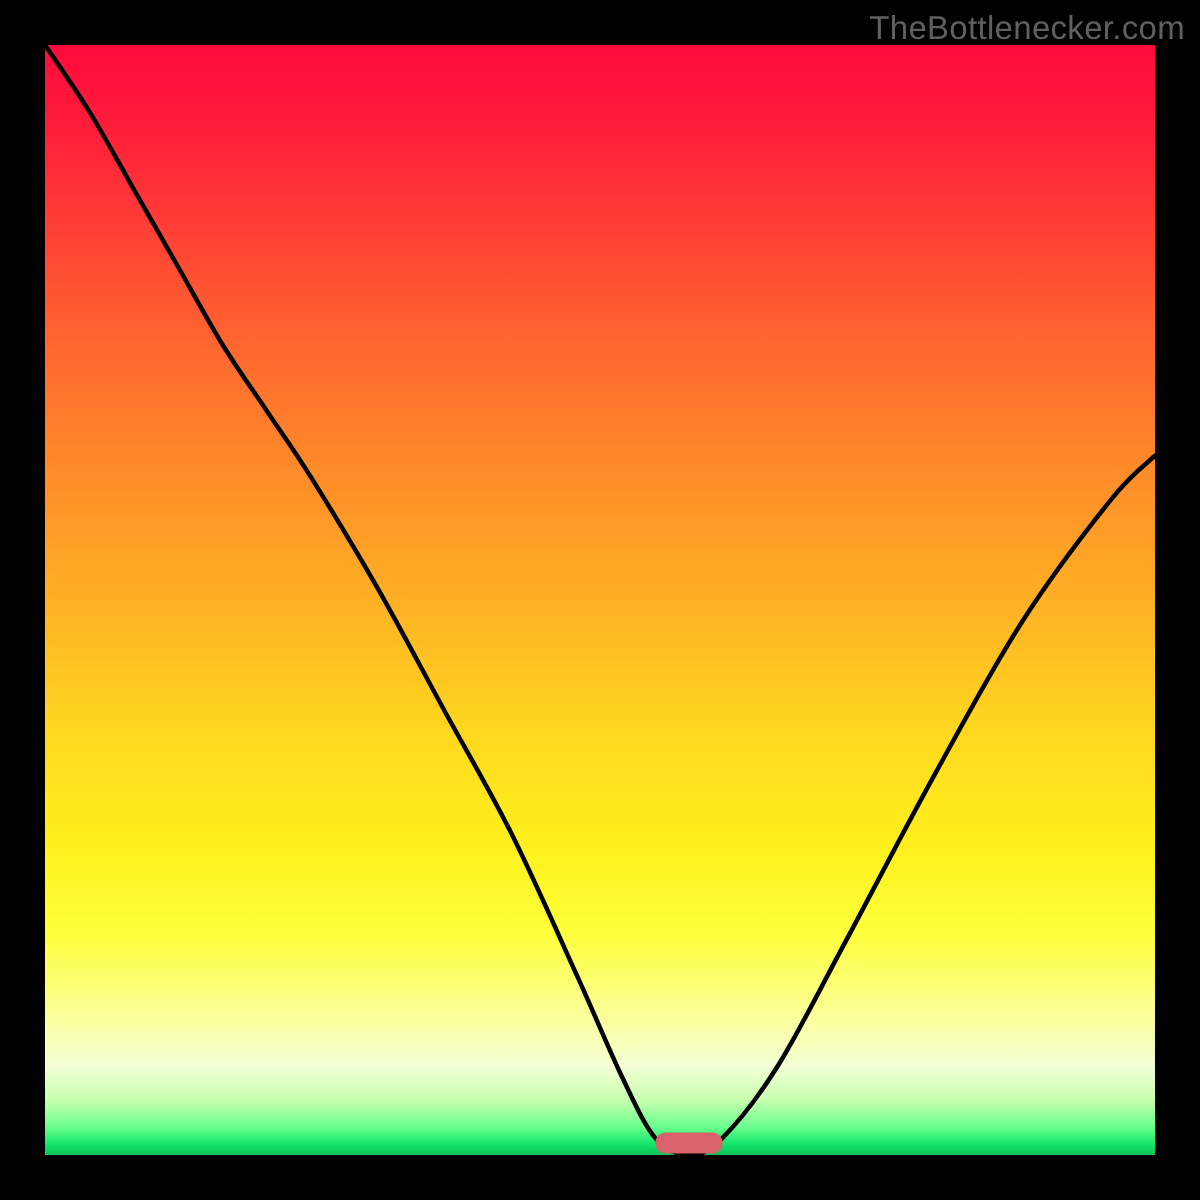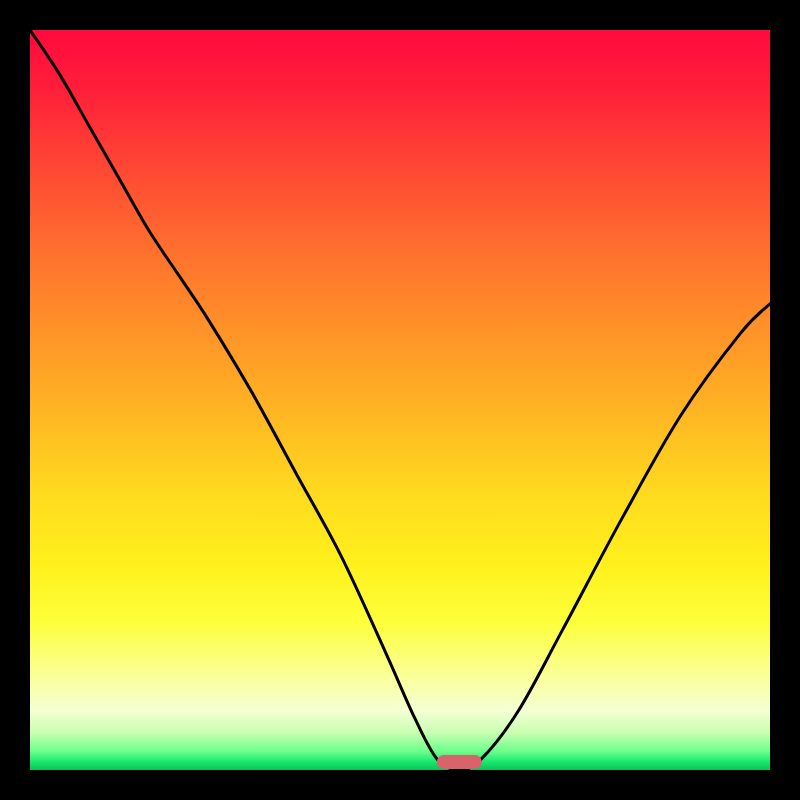--- a/index.html
+++ b/index.html
@@ -78,14 +78,15 @@
   <div class="plot-area">
     <div class="gradient-bg"></div>
 
     <svg class="curve-svg" viewBox="0 0 740 740" preserveAspectRatio="none">
       <path id="curve-path" fill="none" stroke="#000" stroke-width="3" stroke-linejoin="round" stroke-linecap="round" d="M 0.00 0.00 C 4.93 7.40, 19.73 28.37, 29.60 44.40 C 39.47 60.43, 49.33 78.93, 59.20 96.20 C 69.07 113.47, 78.93 130.73, 88.80 148.00 C 98.67 165.27, 108.53 183.77, 118.40 199.80 C 128.27 215.83, 138.13 229.40, 148.00 244.20 C 157.87 259.00, 165.27 268.87, 177.60 288.60 C 189.93 308.33, 207.20 336.70, 222.00 362.60 C 236.80 388.50, 251.60 416.87, 266.40 444.00 C 281.20 471.13, 296.00 495.80, 310.80 525.40 C 325.60 555.00, 342.87 594.47, 355.20 621.60 C 367.53 648.73, 376.17 670.32, 384.80 688.20 C 393.43 706.08, 399.60 720.27, 407.00 728.90 C 414.40 737.53, 421.80 740.00, 429.20 740.00 C 436.60 740.00, 441.53 738.77, 451.40 728.90 C 461.27 719.03, 474.83 702.38, 488.40 680.80 C 501.97 659.22, 515.53 631.47, 532.80 599.40 C 550.07 567.33, 572.27 524.17, 592.00 488.40 C 611.73 452.63, 631.47 415.63, 651.20 384.80 C 670.93 353.97, 695.60 321.90, 710.40 303.40 C 725.20 284.90, 735.07 278.73, 740.00 273.80"></path>
     </svg>
 
     <div id="marker" class="marker" style="left: 429.2px; width: 44.4px; background: rgb(217, 99, 107);"></div>
   </div>
 
+  <div class="watermark">TheBottlenecker.com</div>
 
 </div>
 
 </body></html>

